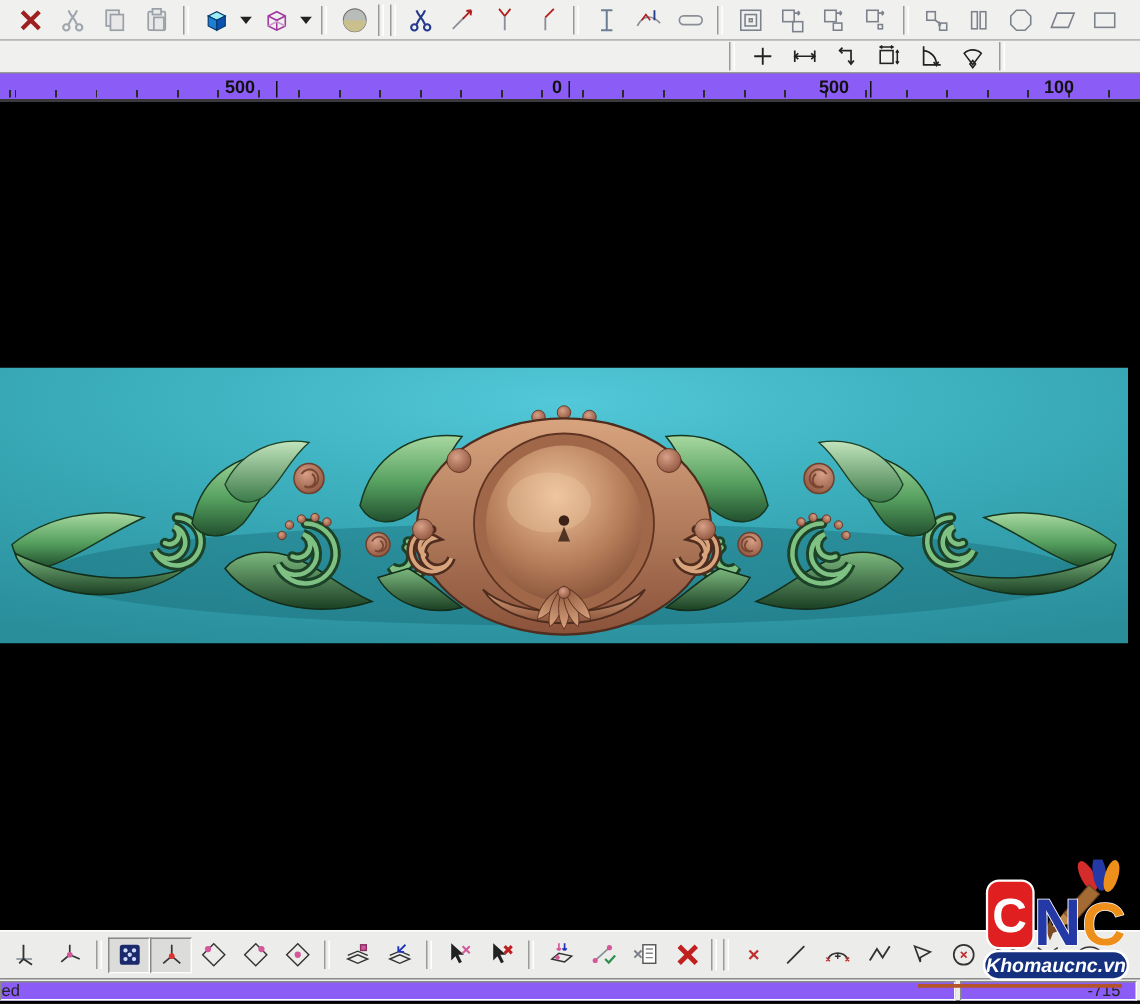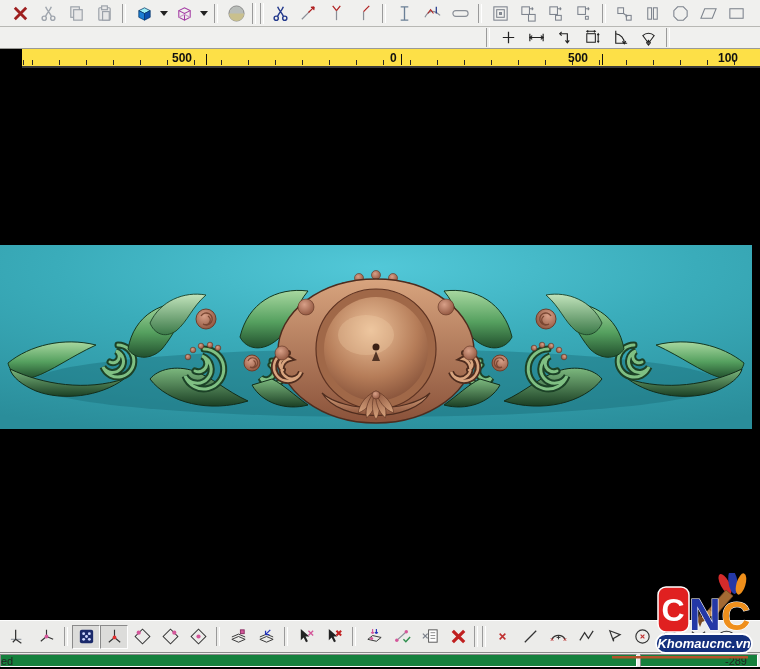--- a/index.html
+++ b/index.html
@@ -9,33 +9,33 @@
   .trow{background:#f0f0ee;display:flex;align-items:center;box-sizing:border-box;}
   .row1{height:27px;border-bottom:1px solid #b8b8b4;padding-left:6px;}
   .row2{height:22px;border-bottom:1px solid #9a9a96;}
   .tb{width:28px;height:23px;display:flex;align-items:center;justify-content:center;flex:0 0 auto;}
   .tb svg{width:19px;height:19px;display:block;}
   .dd{width:12px;height:23px;display:flex;align-items:center;justify-content:center;flex:0 0 auto;}
   .vsep{width:2px;height:19px;border-left:1px solid #9a9a9a;border-right:1px solid #fff;margin:0 4px;flex:0 0 auto;}
   .grip{width:2px;height:21px;border-left:1px solid #9a9a9a;border-right:1px solid #fff;margin:0 2px;flex:0 0 auto;}
   .pressed{background:#dcdcda;border:1px solid;border-color:#8a8a8a #fdfdfd #fdfdfd #8a8a8a;width:26px;height:22px;}
   
-  .ruler{position:relative;height:17px;background:#fde047;border-bottom:2px solid #3a3a3a;margin-left:22px;}
+  .ruler{position:relative;height:17px;background:#8b5cf6;border-bottom:2px solid #3a3a3a;}
   .ticks{position:absolute;left:0;right:0;bottom:1px;height:5px;
     background:repeating-linear-gradient(90deg,#2a2a2a 0 1px,transparent 1px 27px);background-position:10px 0;}
   .rlabel{position:absolute;bottom:1px;font-size:12px;font-weight:bold;color:#111;line-height:13px;}
   .tt{position:absolute;bottom:1px;width:1px;height:11px;background:#111;}
   
   .canvas{position:relative;height:552px;background:#000;}
   .plate{position:absolute;left:0;top:177px;width:752px;height:184px;}
   .plate svg{display:block;width:752px;height:184px;}
   
   .brow{height:32px;background:#ececea;border-top:1px solid #fdfdfd;display:flex;align-items:center;padding-left:4px;box-sizing:border-box;}
   .status{height:15px;background:#ececea;border-top:1px solid #8a8a8a;display:flex;gap:3px;padding:1px 2px 0 0;box-sizing:border-box;}
-  .cell{border:1px solid;border-color:#8a8a8a #fff #fff #8a8a8a;font-size:11px;color:#222;line-height:12px;box-sizing:border-box;background:#15803d;}
+  .cell{border:1px solid;border-color:#8a8a8a #fff #fff #8a8a8a;font-size:11px;color:#222;line-height:12px;box-sizing:border-box;background:#8b5cf6;}
   .cellL{flex:1;padding-left:0;}
   .cellR{width:118px;text-align:right;padding-right:10px;}
   
   .logo{position:absolute;left:612px;top:573px;width:148px;height:94px;z-index:50;pointer-events:none;}
 </style>
 </head>
 <body>
 
 <div class="screen">
 
@@ -545,21 +545,21 @@
       </div>
     <div class="tb">
         <svg viewBox="0 0 20 20">
           <ellipse cx="10" cy="10" rx="8" ry="5.5" stroke="#333" stroke-width="1.1" fill="none"></ellipse>
         </svg>
       </div>
   </div>
 
   <div class="status">
     <div class="cell cellL">ed</div>
-    <div class="cell cellR">-289</div>
+    <div class="cell cellR">-715</div>
   </div>
 
   <div class="logo">
     <svg viewBox="0 0 148 94" width="148" height="94">
 
       <g>
         <ellipse cx="113" cy="11" rx="4.5" ry="11" transform="rotate(-28 113 11)" fill="#d42b2b"></ellipse>
         <ellipse cx="121" cy="9" rx="4.5" ry="12" transform="rotate(-8 121 9)" fill="#2438a6"></ellipse>
         <ellipse cx="129" cy="11" rx="4.5" ry="11" transform="rotate(16 129 11)" fill="#ef8f1b"></ellipse>
         <path d="M97 36 L114 17 L121 23 L104 42 Z" fill="#a46a33" stroke="#6e4420" stroke-width=".8"></path>

